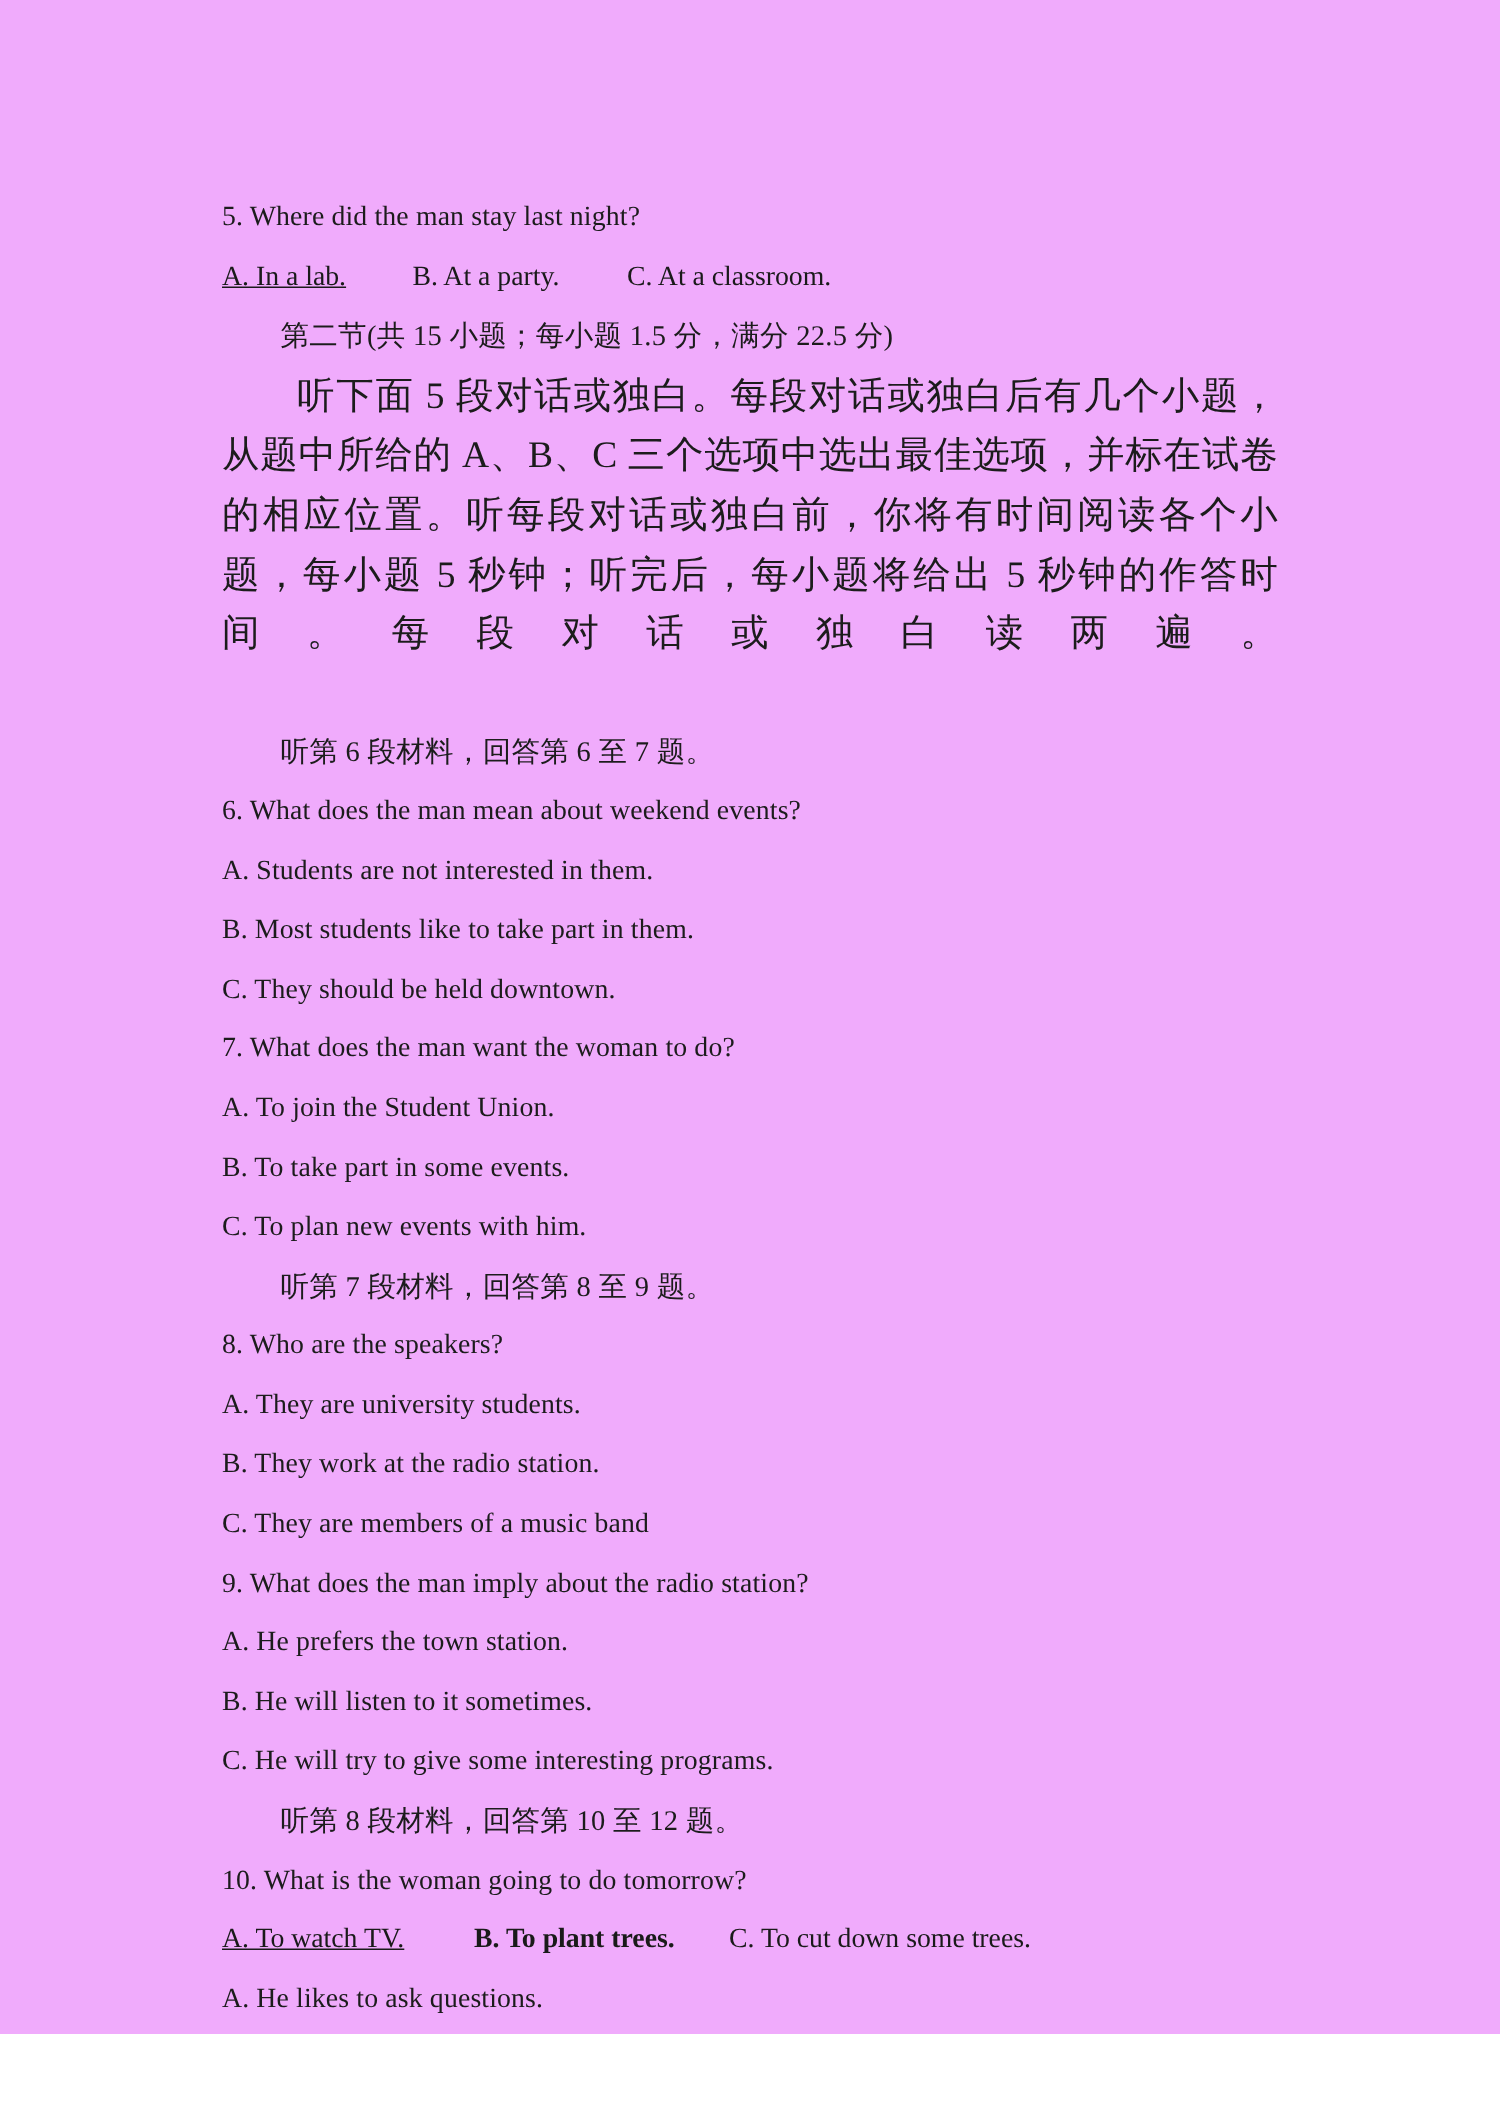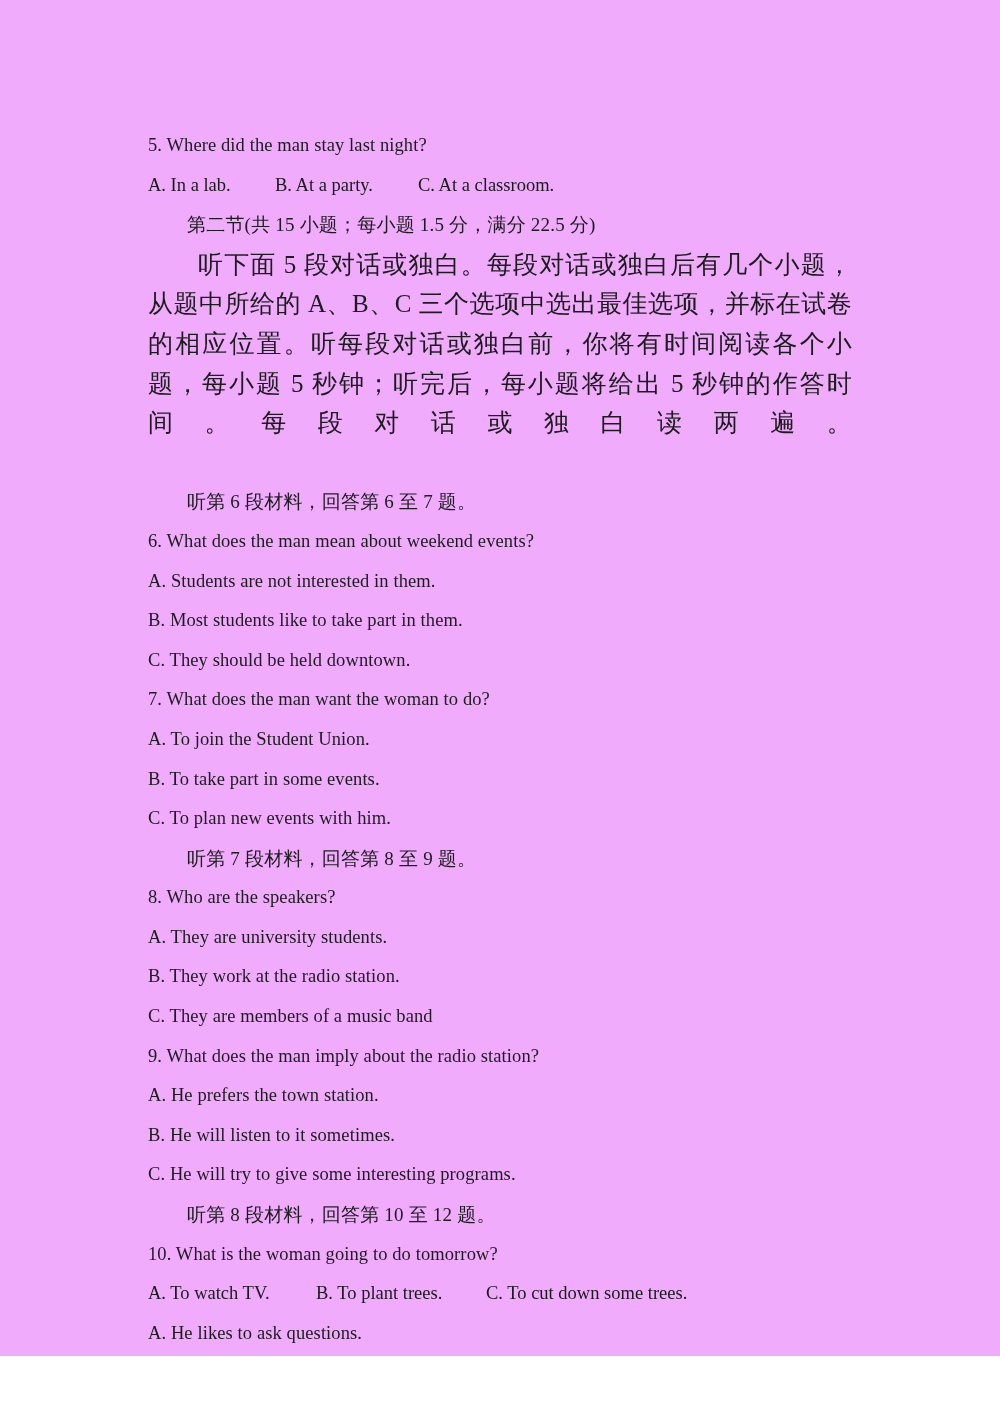--- a/index.html
+++ b/index.html
@@ -40,24 +40,24 @@
     height: 39.6px;
     font-size: 18.5px;
     line-height: 39.6px;
     white-space: nowrap;
   }
   .opt-row > span {
     position: absolute;
     top: 0;
     display: inline-block;
   }
-  .opt-row .c1 { left: 0; }
+  .opt-row .c1 { left: 0; text-decoration: underline; }
   .opt-row.q5 .c2 { left: 127px; }
   .opt-row.q5 .c3 { left: 270px; text-align: center; }
-  .opt-row.q10 .c2 { left: 168px; }
+  .opt-row.q10 .c2 { left: 168px; font-weight: bold; }
   .opt-row.q10 .c3 { left: 338px; }
 
   
   .para {
     font-size: 25px;
     line-height: 39.6px;
     text-align: justify;
     text-justify: inter-character;
     text-indent: 2em;
     width: 704px;

